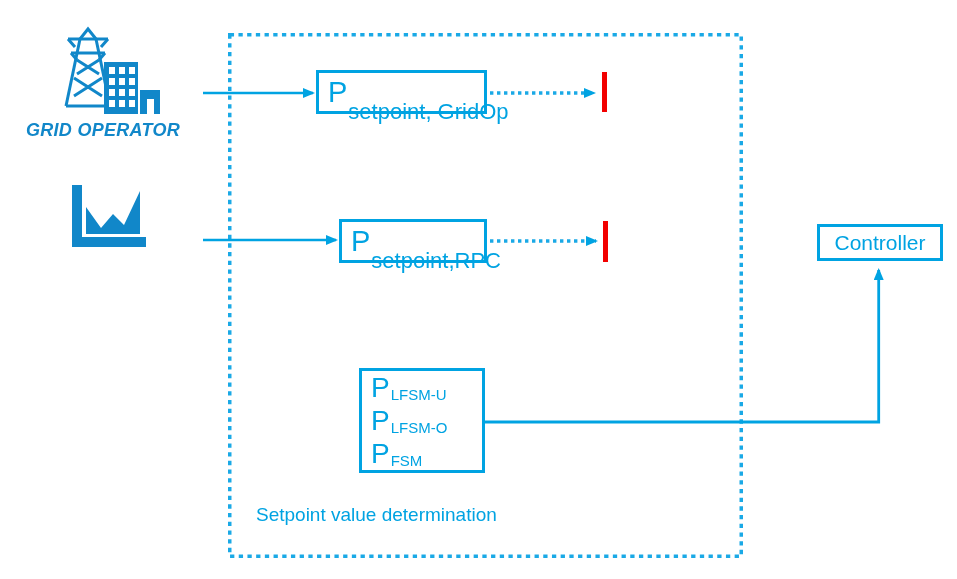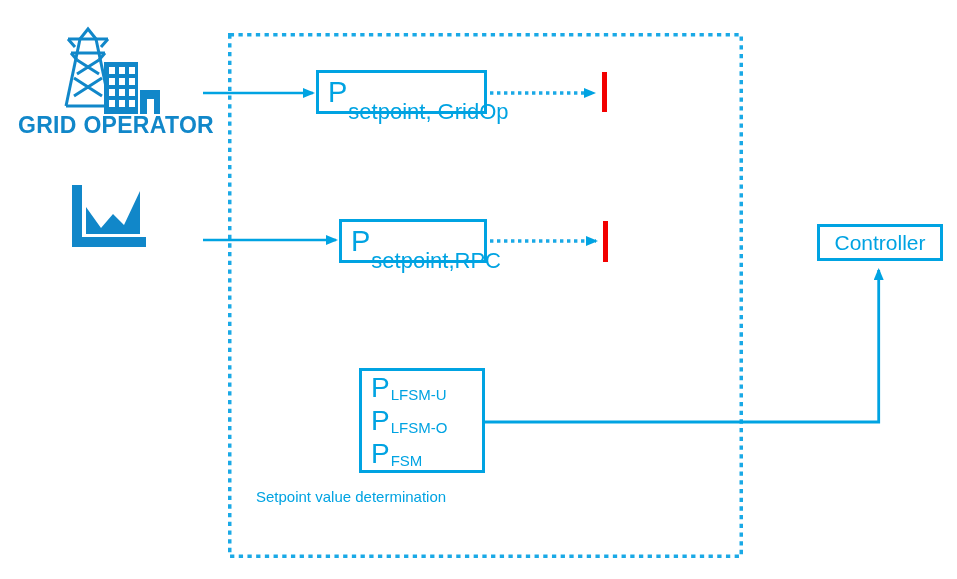--- a/index.html
+++ b/index.html
@@ -9,22 +9,22 @@
   }
   html,body{margin:0;padding:0;background:#ffffff;}
   .canvas{
     position:relative;width:957px;height:579px;background:#ffffff;
     font-family:"Liberation Sans",sans-serif;overflow:hidden;
   }
   svg.overlay{position:absolute;left:0;top:0;width:957px;height:579px;z-index:1;}
   .actor{position:absolute;z-index:2;text-align:center;}
   .actor-label{
     position:absolute;z-index:2;color:var(--icon-blue);
-    font-weight:bold;font-size:23px;letter-spacing:.3px;
-    text-align:center;white-space:nowrap;
+    font-weight:bold;font-style:italic;font-size:18px;letter-spacing:.3px;
+    text-align:center;white-space:nowrap;margin-top:8px;
   }
   #grid-operator-label{left:18px;top:112px;width:170px;}
   #energy-trader-label{left:16px;top:251px;width:172px;}
   #grid-operator-icon{left:58px;top:26px;}
   #energy-trader-icon{left:68px;top:183px;}
   .box{
     position:absolute;z-index:2;box-sizing:border-box;background:#ffffff;
     border:3.5px solid var(--accent);color:var(--accent);
     display:flex;align-items:center;
   }
@@ -37,22 +37,22 @@
     flex-direction:column;align-items:flex-start;justify-content:center;
   }
   #box-power-modes .prow{height:34px;display:flex;align-items:center;}
   #box-power-modes .pmain{font-size:28px;}
   #box-power-modes .psub{font-size:15px;top:7px;}
   #box-controller{
     left:817px;top:224px;width:126px;height:37px;justify-content:center;
     font-size:21px;
   }
   .caption{
-    position:absolute;z-index:2;left:256px;top:488px;
-    color:var(--accent);font-size:15px;white-space:nowrap;
+    position:absolute;z-index:2;left:256px;top:504px;
+    color:var(--accent);font-size:19px;white-space:nowrap;
   }
 </style>
 </head>
 <body>
 
 <div class="canvas">
 
   <svg class="overlay" viewBox="0 0 957 579">
     <defs>
       <marker id="arrow" markerUnits="userSpaceOnUse" markerWidth="12" markerHeight="10" refX="10" refY="5" orient="auto">

